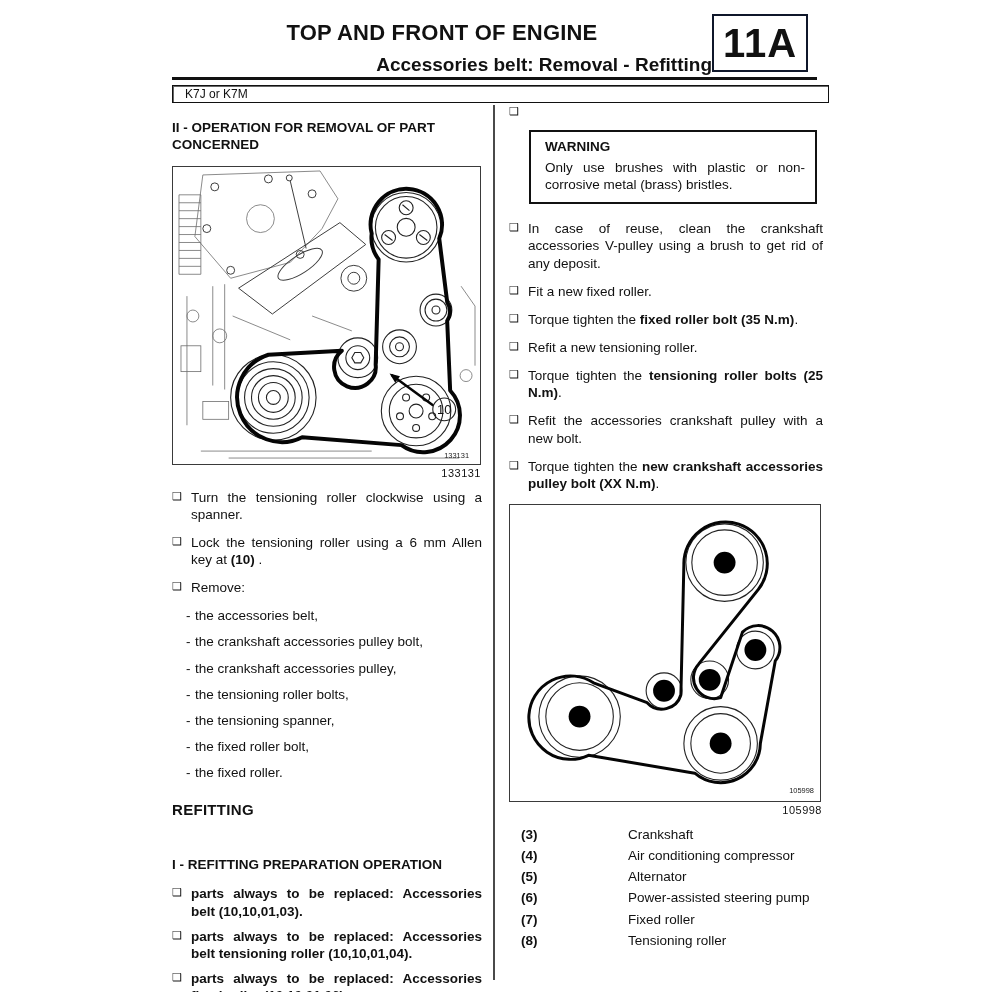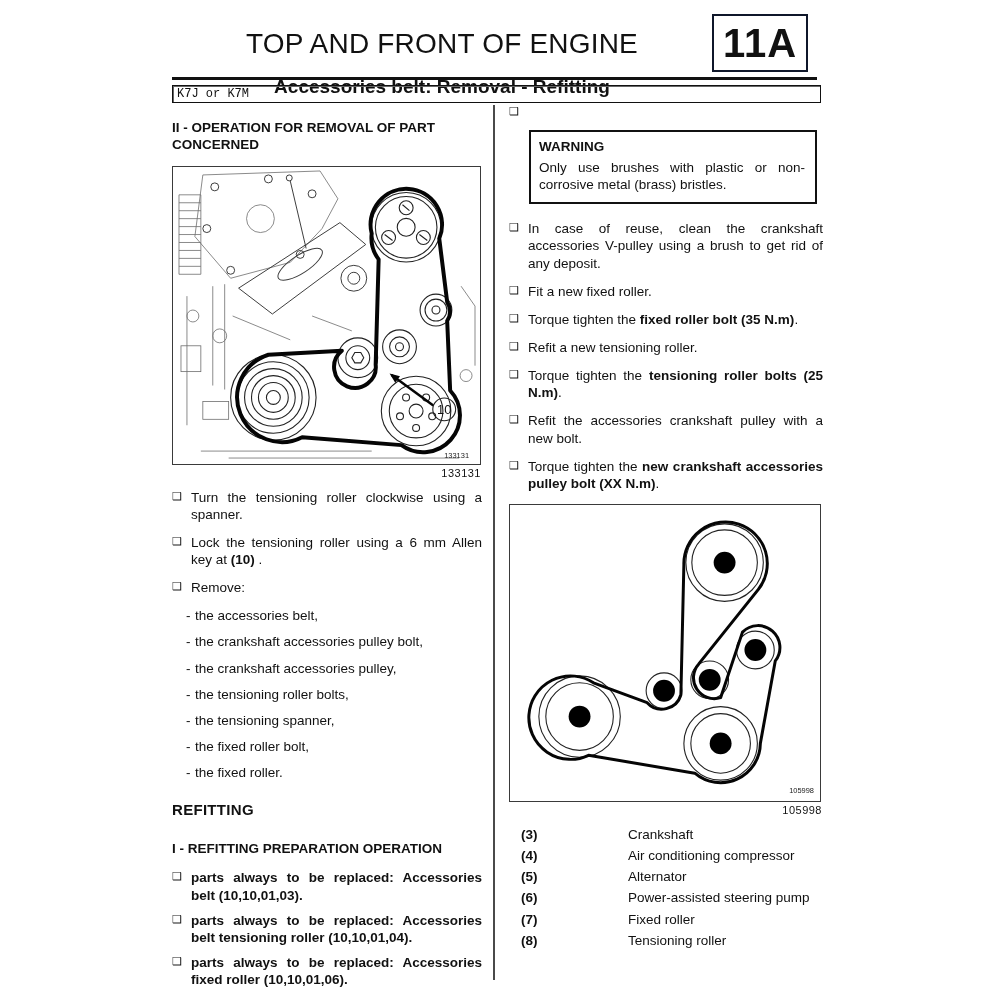--- a/index.html
+++ b/index.html
@@ -2,38 +2,38 @@
 <html><head>
 <meta charset="utf-8">
 <style>
   html,body{margin:0;padding:0;background:#fff;}
   body{width:992px;height:992px;position:relative;overflow:hidden;
        font-family:"Liberation Sans",sans-serif;color:#111;}
   .page{position:absolute;inset:0;background:#fff;}
 
   
   .header-title{position:absolute;left:172px;top:12px;width:540px;text-align:center;}
-  .doc-title{font-size:28px;font-weight:normal;margin:16px;letter-spacing:.2px;}
-  .doc-subtitle{font-size:19px;font-weight:bold;margin:7px 0 0 0;}
+  .doc-title{font-size:22px;font-weight:bold;margin:8px;letter-spacing:.2px;}
+  .doc-subtitle{font-size:19px;font-weight:bold;margin:7px 0 0 0;text-align:right;}
   .section-badge{position:absolute;left:712px;top:14px;width:92px;height:54px;
        border:2px solid #0f172a;display:flex;align-items:center;justify-content:center;
        font-size:40px;font-weight:bold;letter-spacing:1px;}
   .top-rule{position:absolute;left:172px;top:77px;width:645px;height:3px;background:#111;}
   .variant-bar{position:absolute;left:172px;top:85px;width:643px;height:16px;
        border:1px solid #111;box-shadow:inset 1px 1px 0 #666;
-       font-size:12px;line-height:16px;padding-left:4px;box-sizing:content-box;font-family:Liberation Mono, monospace;}
+       font-size:12px;line-height:16px;padding-left:12px;box-sizing:content-box;}
 
   
   .divider{position:absolute;left:493px;top:105px;width:2px;height:875px;background:#4a4a4a;}
   .col-left{position:absolute;left:172px;top:115px;width:310px;}
   .col-right{position:absolute;left:509px;top:104px;width:314px;}
 
   h3{font-size:13.5px;font-weight:bold;margin:4px 0 12px 0;line-height:1.28;}
   .h2-refitting{font-size:15px;font-weight:bold;margin:20px 0 0 0;letter-spacing:.3px;}
-  .prep-heading{margin-top:22px;}
+  .prep-heading{margin-top:38px;}
 
   
   .figure{border:1px solid #3a3a3a;position:relative;background:#fff;}
   .figure-1{margin-top:8px;width:307px;height:297px;}
   .figure-2{margin-top:12px;width:310px;height:296px;}
   .fig-num-below{text-align:right;font-size:11px;margin:2px 1px 10px 0;letter-spacing:.5px;}
   svg{display:block;}
   .sketch{stroke:#3c3c3c;fill:none;stroke-width:1;}
   .sketch-light{stroke:#6d6d6d;fill:none;stroke-width:.8;}
   .pulley{stroke:#222;fill:none;stroke-width:1.1;}
@@ -47,21 +47,21 @@
   .bullet-item{display:flex;margin-bottom:11px;font-size:13.5px;line-height:1.27;}
   .bullet-item .marker{flex:0 0 19px;font-size:11px;padding-top:1px;}
   .bullet-item .content{flex:1;text-align:justify;}
   .prep-list .bullet-item{margin-bottom:8px;}
   .dash-list{margin:2px 0 12px 14px;}
   .dash-item{display:flex;margin-bottom:9px;font-size:13.5px;line-height:1.27;}
   .dash-item .marker{flex:0 0 9px;}
   .dash-item .content{flex:1;}
 
   
-  .warning-box{border:2px solid #111;margin:8px 6px 16px 20px;padding:7px 10px 9px 8px;}
+  .warning-box{border:2px solid #111;margin:8px 6px 16px 20px;padding:7px 10px 9px 14px;}
   .warning-title{font-size:13.5px;font-weight:bold;margin-bottom:5px;}
   .warning-text{font-size:13.5px;line-height:1.27;text-align:justify;}
 
   
   .legend{margin-top:12px;}
   .legend-row{display:flex;margin-bottom:7px;font-size:13.5px;line-height:1.05;}
   .legend-key{flex:0 0 107px;font-weight:bold;padding-left:12px;}
   .legend-label{flex:1;}
 </style>
 </head>

